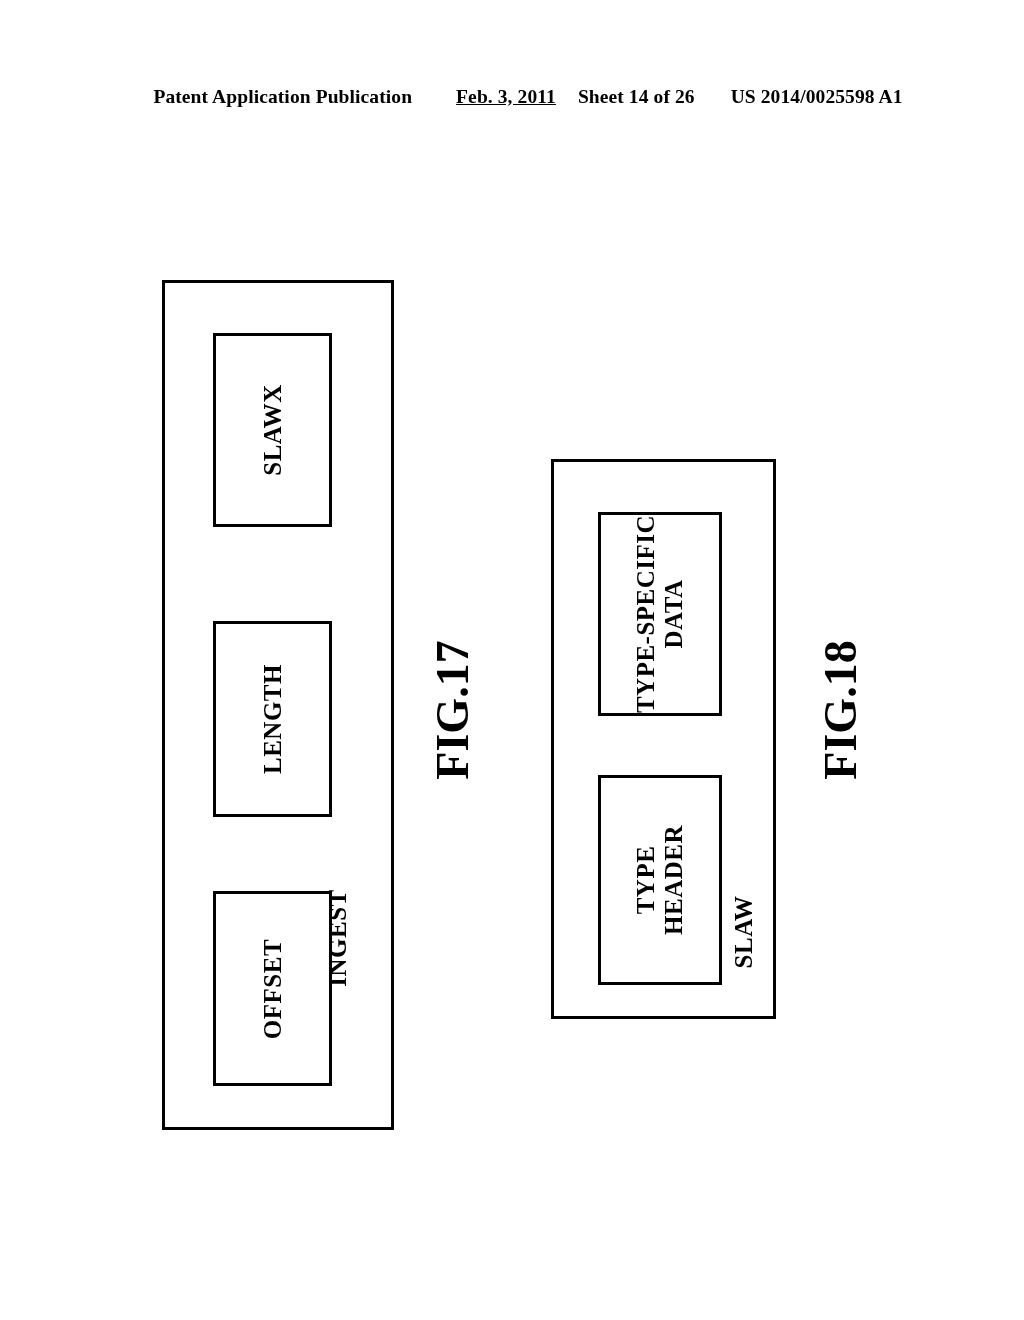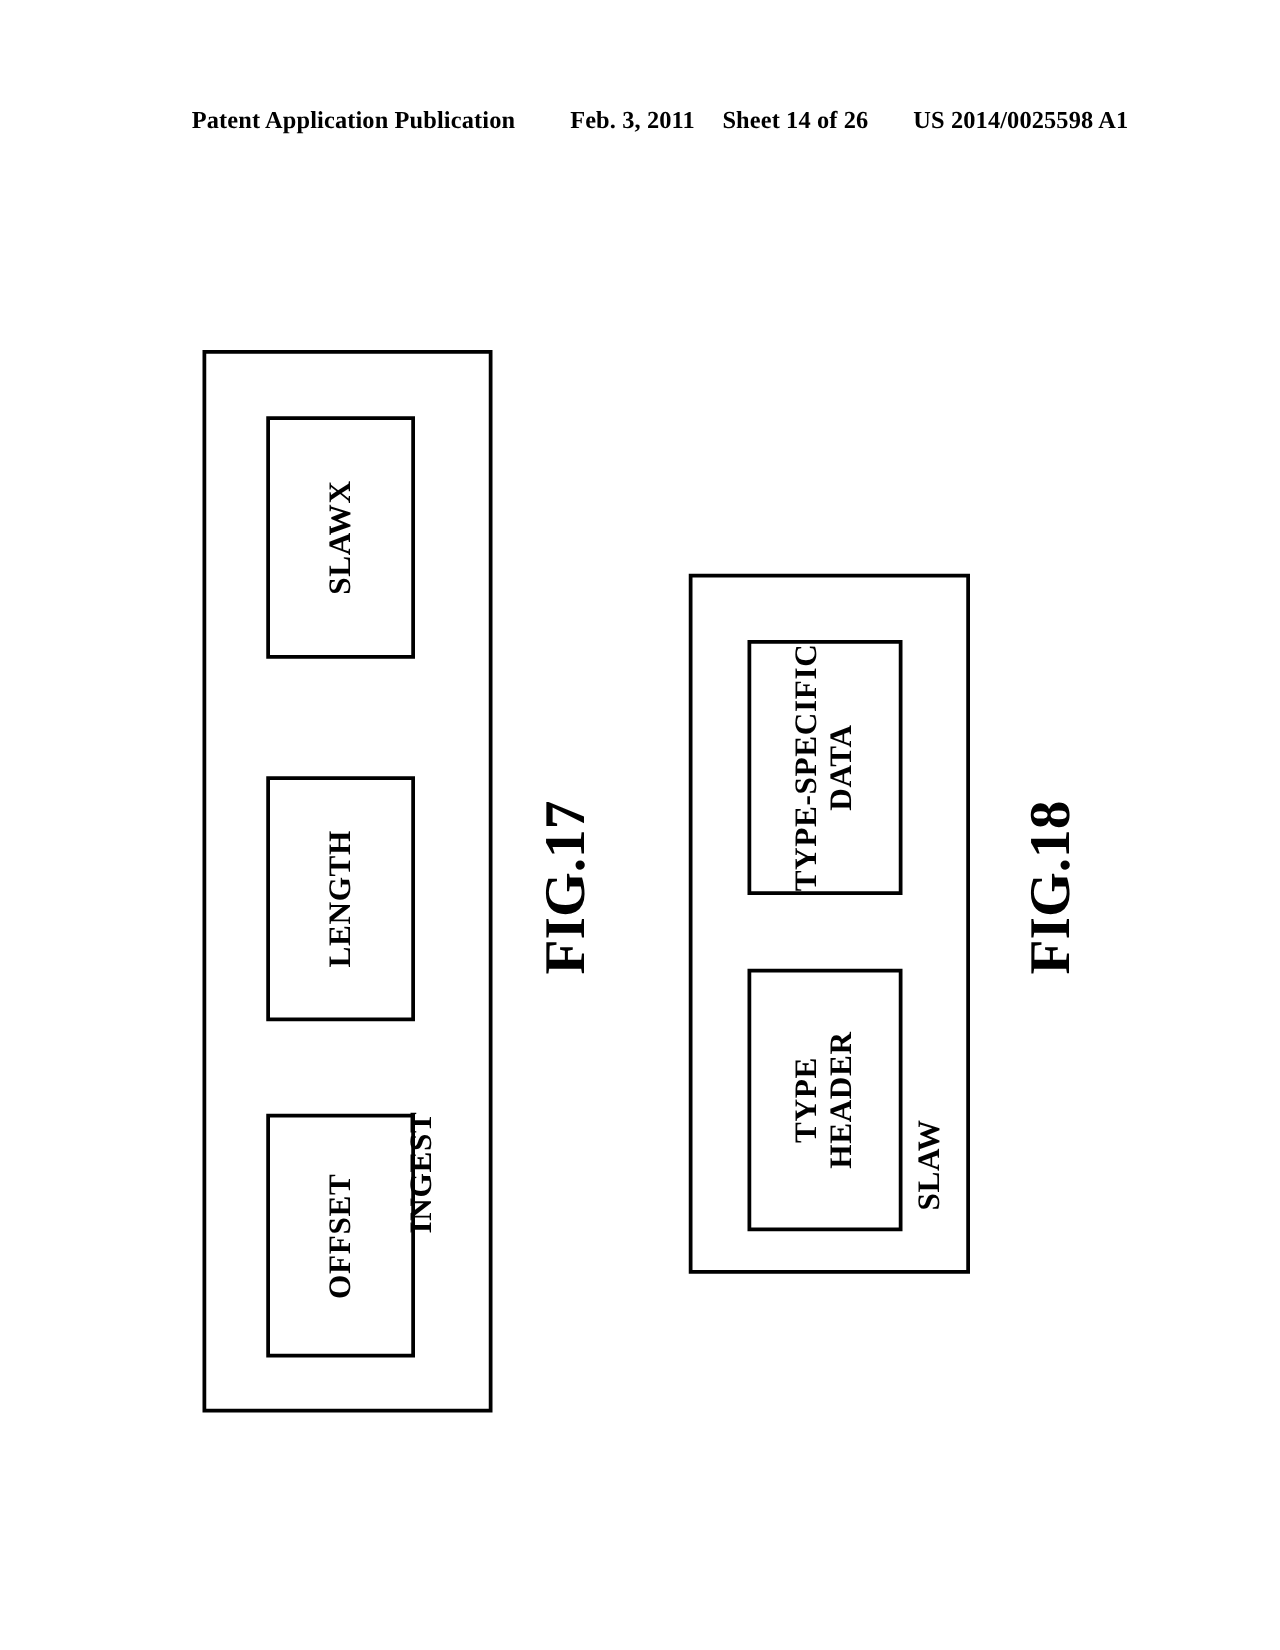--- a/index.html
+++ b/index.html
@@ -26,21 +26,21 @@
     height: 28px;
     display: flex;
     justify-content: center;
     align-items: baseline;
     font-weight: bold;
     font-size: 19.5px;
     letter-spacing: 0.1px;
     white-space: nowrap;
   }
   .hdr-pub      { margin-right: 44px; }
-  .hdr-date     { margin-right: 22px; }
+  .hdr-date     { margin-right: 22px; text-decoration: underline; }
   .hdr-sheet    { margin-right: 36px; }
   .hdr-patno    { }
 
   
   .figure { position: absolute; }
 
   
   .outer-box {
     position: absolute;
     box-sizing: border-box;

